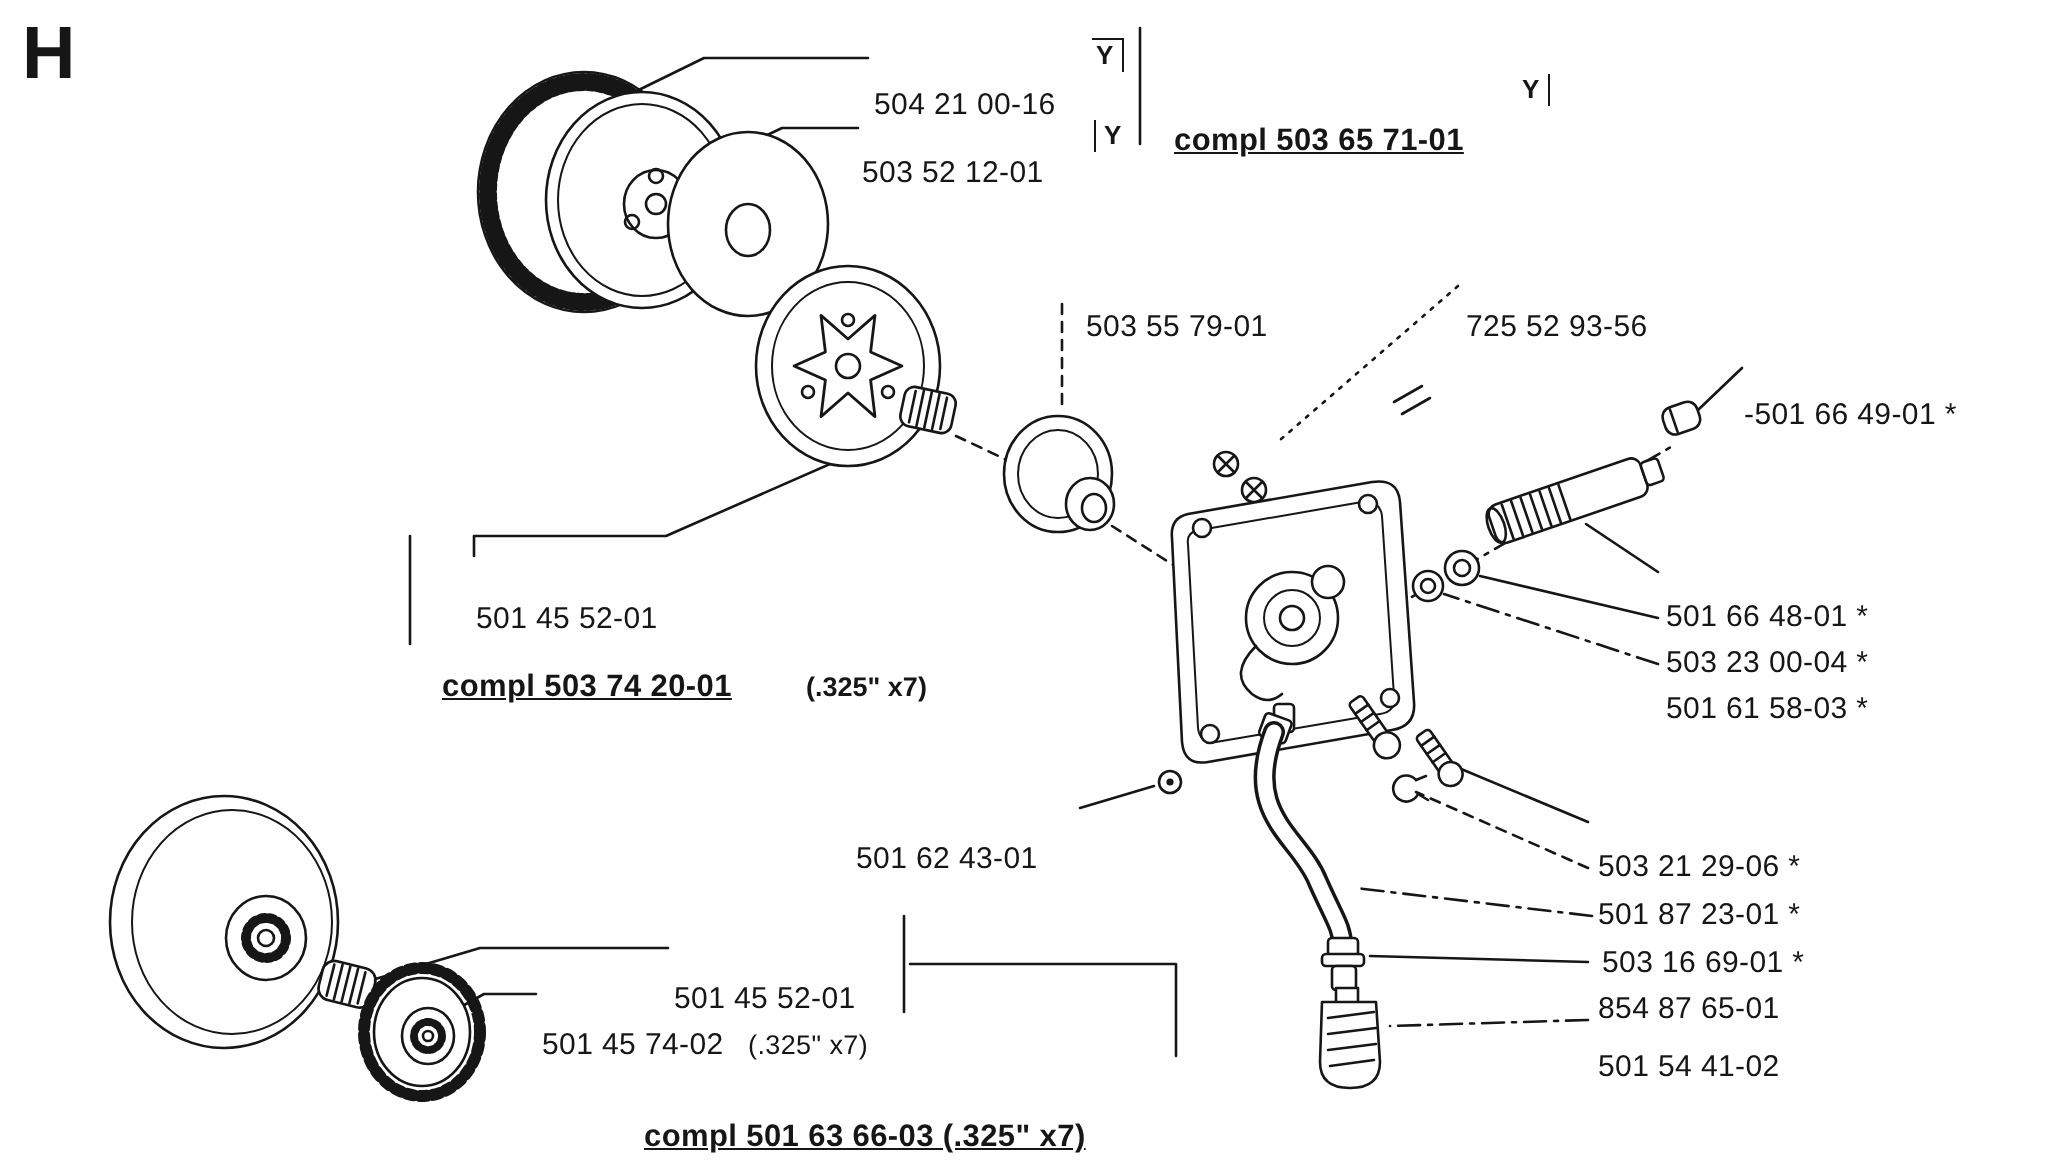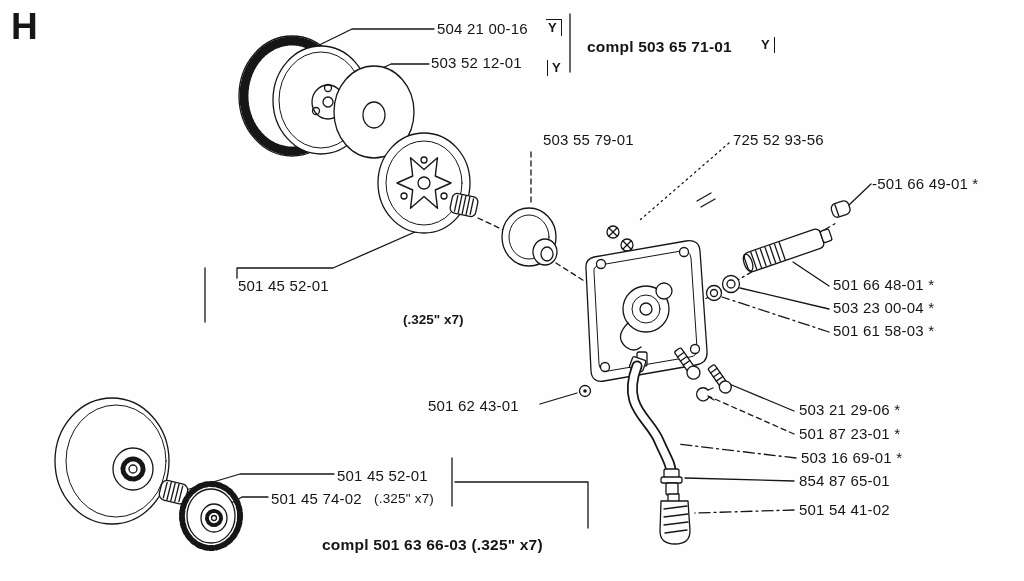--- a/index.html
+++ b/index.html
@@ -1,20 +1,20 @@
 <!DOCTYPE html>
 <html><head>
 <meta charset="utf-8">
 <style>
   html,body{margin:0;padding:0;background:#ffffff;}
   body{width:1024px;height:581px;overflow:hidden;}
   .page{position:relative;width:1024px;height:581px;background:#fefefe;font-family:"Liberation Sans",sans-serif;color:#161616;}
   .art{position:absolute;left:0;top:0;}
-  .lbl{position:absolute;font-size:15px;line-height:1.1;white-space:nowrap;letter-spacing:.2px;color:#161616;}
-  .bold{font-weight:700;font-size:15.5px;}
+  .lbl{position:absolute;font-size:15px;line-height:1.1;white-space:nowrap;letter-spacing:.2px;color:#161616;margin-top:24px;}
+  .bold{font-weight:700;font-size:15.5px;text-decoration:underline;}
   .spec{font-size:13.5px;font-weight:700;letter-spacing:0;}
   .spec2{font-size:13.5px;font-weight:400;}
   .section-letter{position:absolute;left:11px;top:6px;font-size:37px;font-weight:800;letter-spacing:1px;}
   .sym{position:absolute;font-size:13px;font-weight:600;border-top:1.5px solid #161616;border-right:1.5px solid #161616;padding:0 4px 1px 2px;}
   .sym-bar{position:absolute;font-size:13px;font-weight:600;border-right:1.5px solid #161616;padding:0 4px 1px 2px;}
   .sym-barl{position:absolute;font-size:13px;font-weight:600;border-left:1.5px solid #161616;padding:0 2px 1px 4px;}
 </style>
 </head>
 <body>
 
@@ -224,20 +224,21 @@
 
   <div class="lbl" style="left:431px;top:55px">503 52 12-01</div>
   <div class="sym-barl" style="left:547px;top:60px">Y</div>
 
 
   <div class="lbl" style="left:543px;top:132px">503 55 79-01</div>
   <div class="lbl" style="left:733px;top:132px">725 52 93-56</div>
   <div class="lbl" style="left:872px;top:176px">-501 66 49-01 *</div>
 
   <div class="lbl" style="left:238px;top:278px">501 45 52-01</div>
+  <div class="lbl bold" style="left:221px;top:311px">compl 503 74 20-01</div>
   <div class="lbl spec" style="left:403px;top:313px">(.325" x7)</div>
 
   <div class="lbl" style="left:833px;top:277px">501 66 48-01 *</div>
   <div class="lbl" style="left:833px;top:300px">503 23 00-04 *</div>
   <div class="lbl" style="left:833px;top:323px">501 61 58-03 *</div>
 
   <div class="lbl" style="left:799px;top:402px">503 21 29-06 *</div>
   <div class="lbl" style="left:799px;top:426px">501 87 23-01 *</div>
   <div class="lbl" style="left:801px;top:450px">503 16 69-01 *</div>
   <div class="lbl" style="left:799px;top:473px">854 87 65-01</div>

